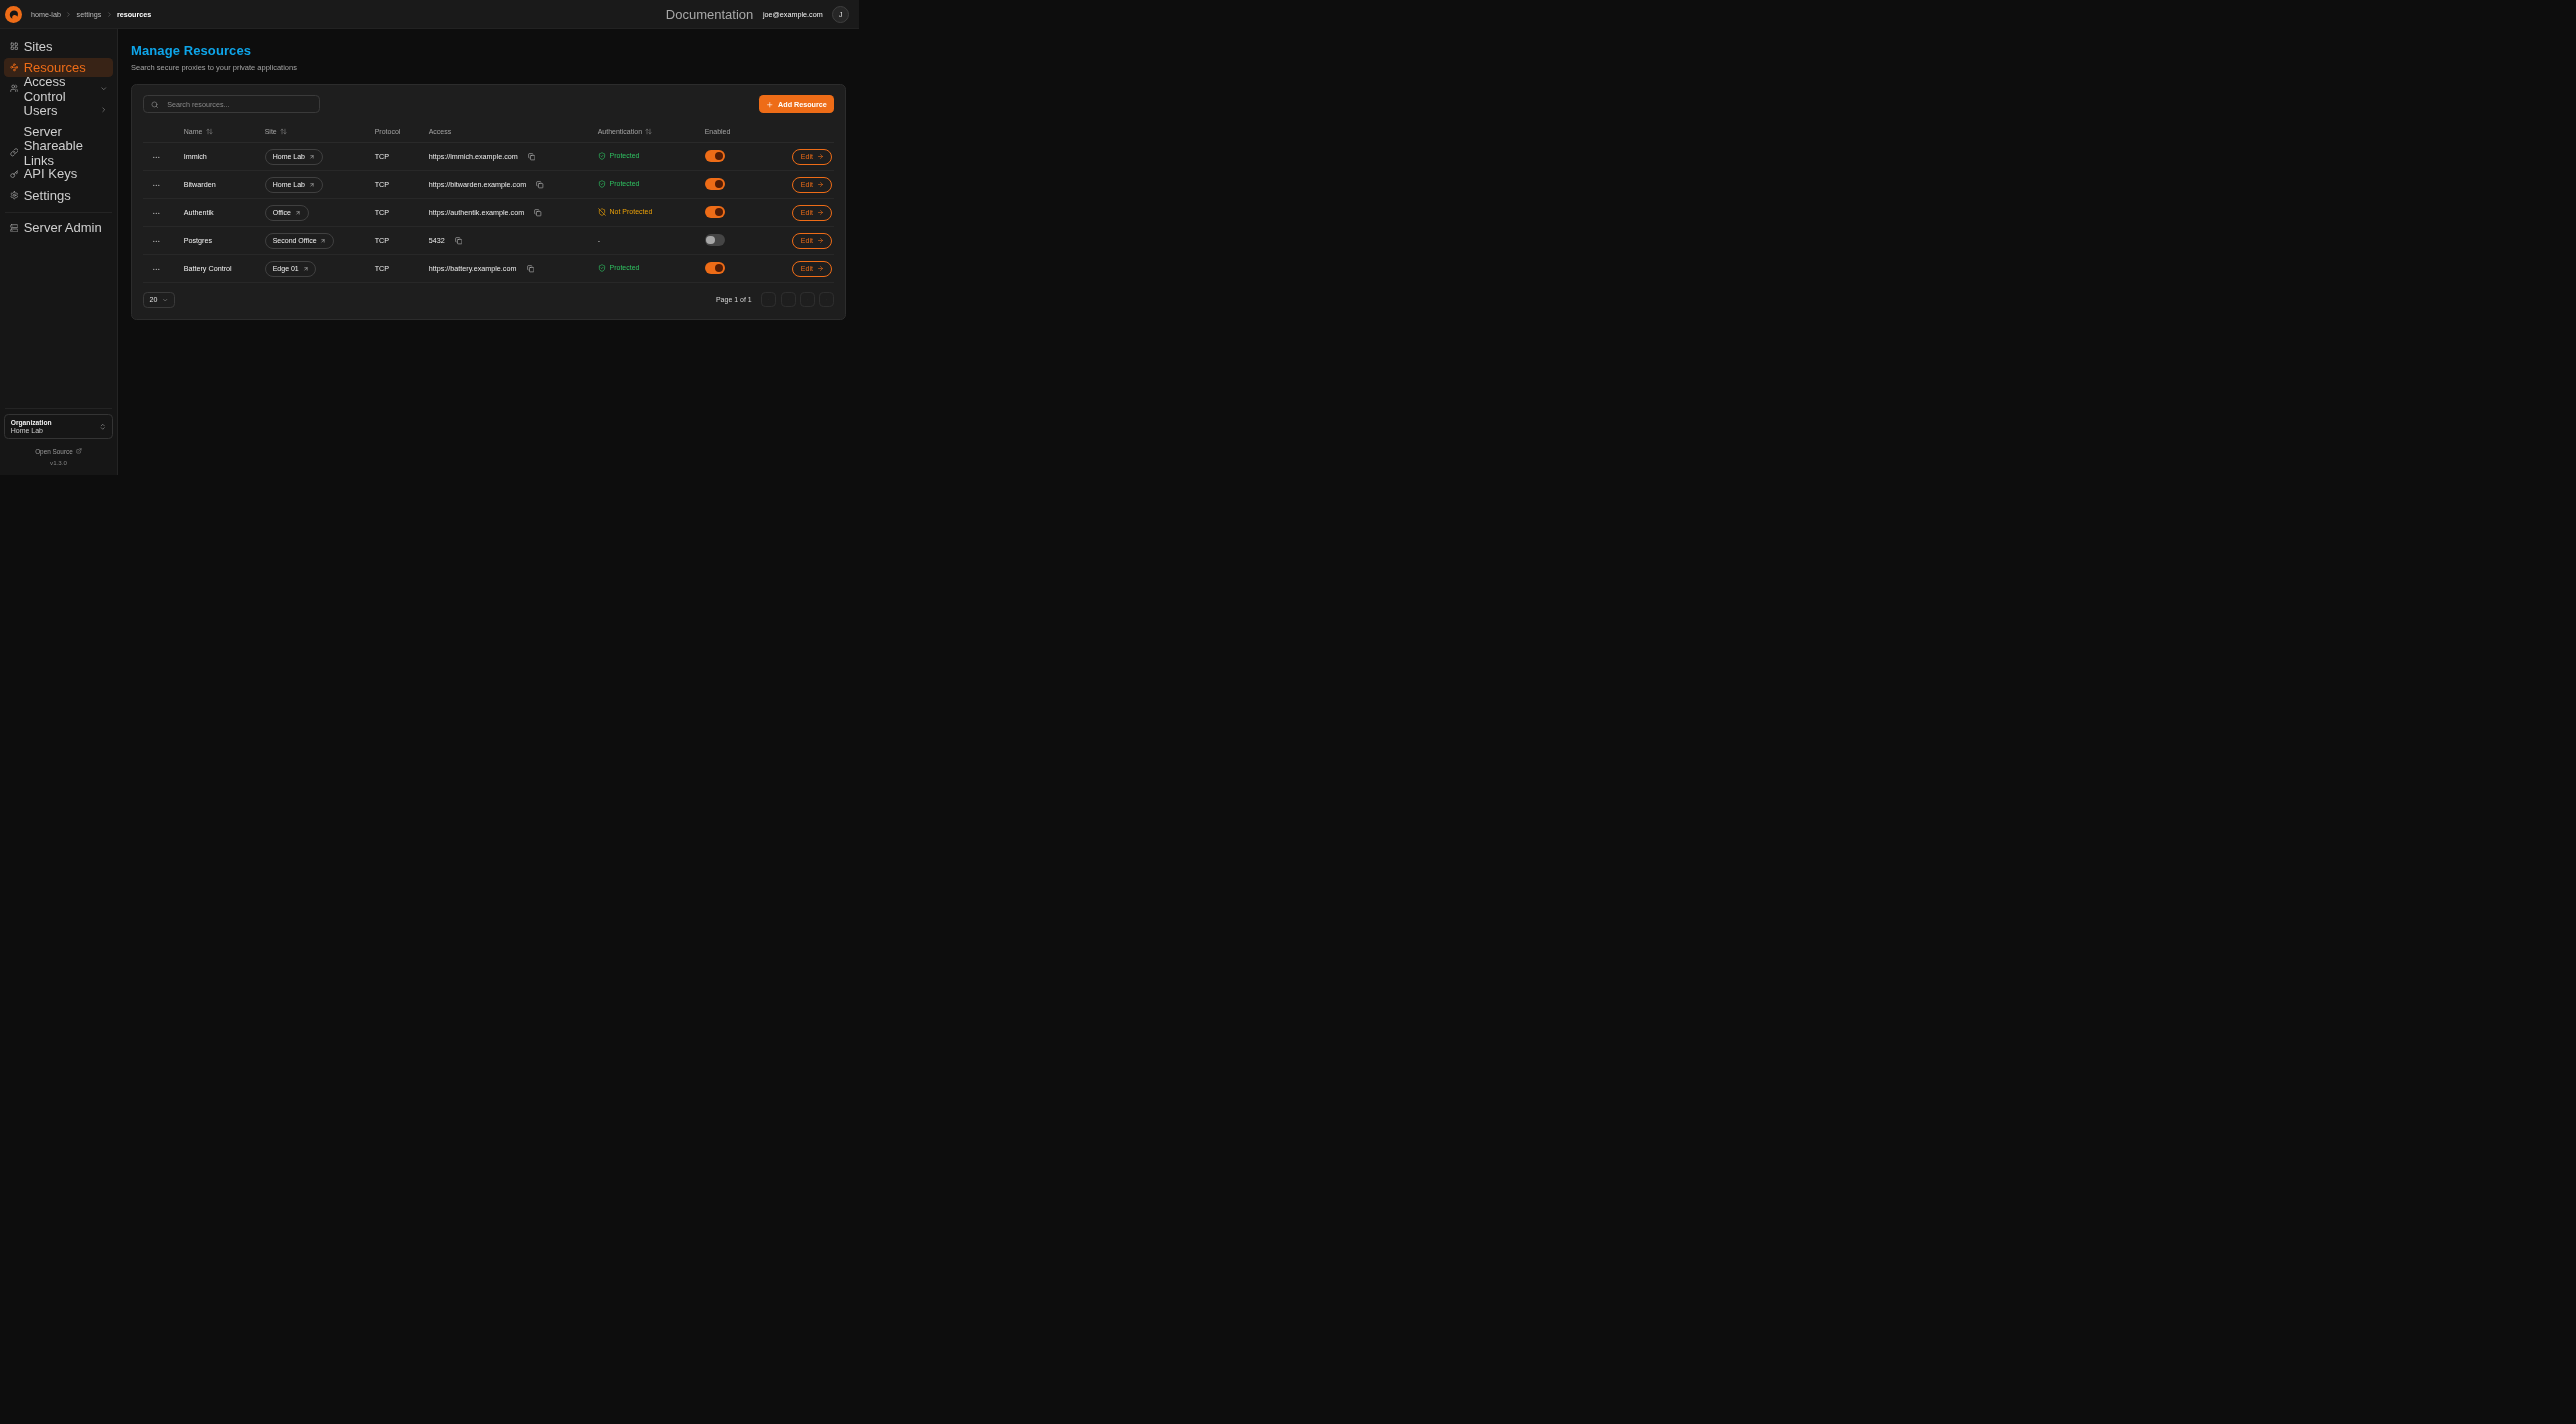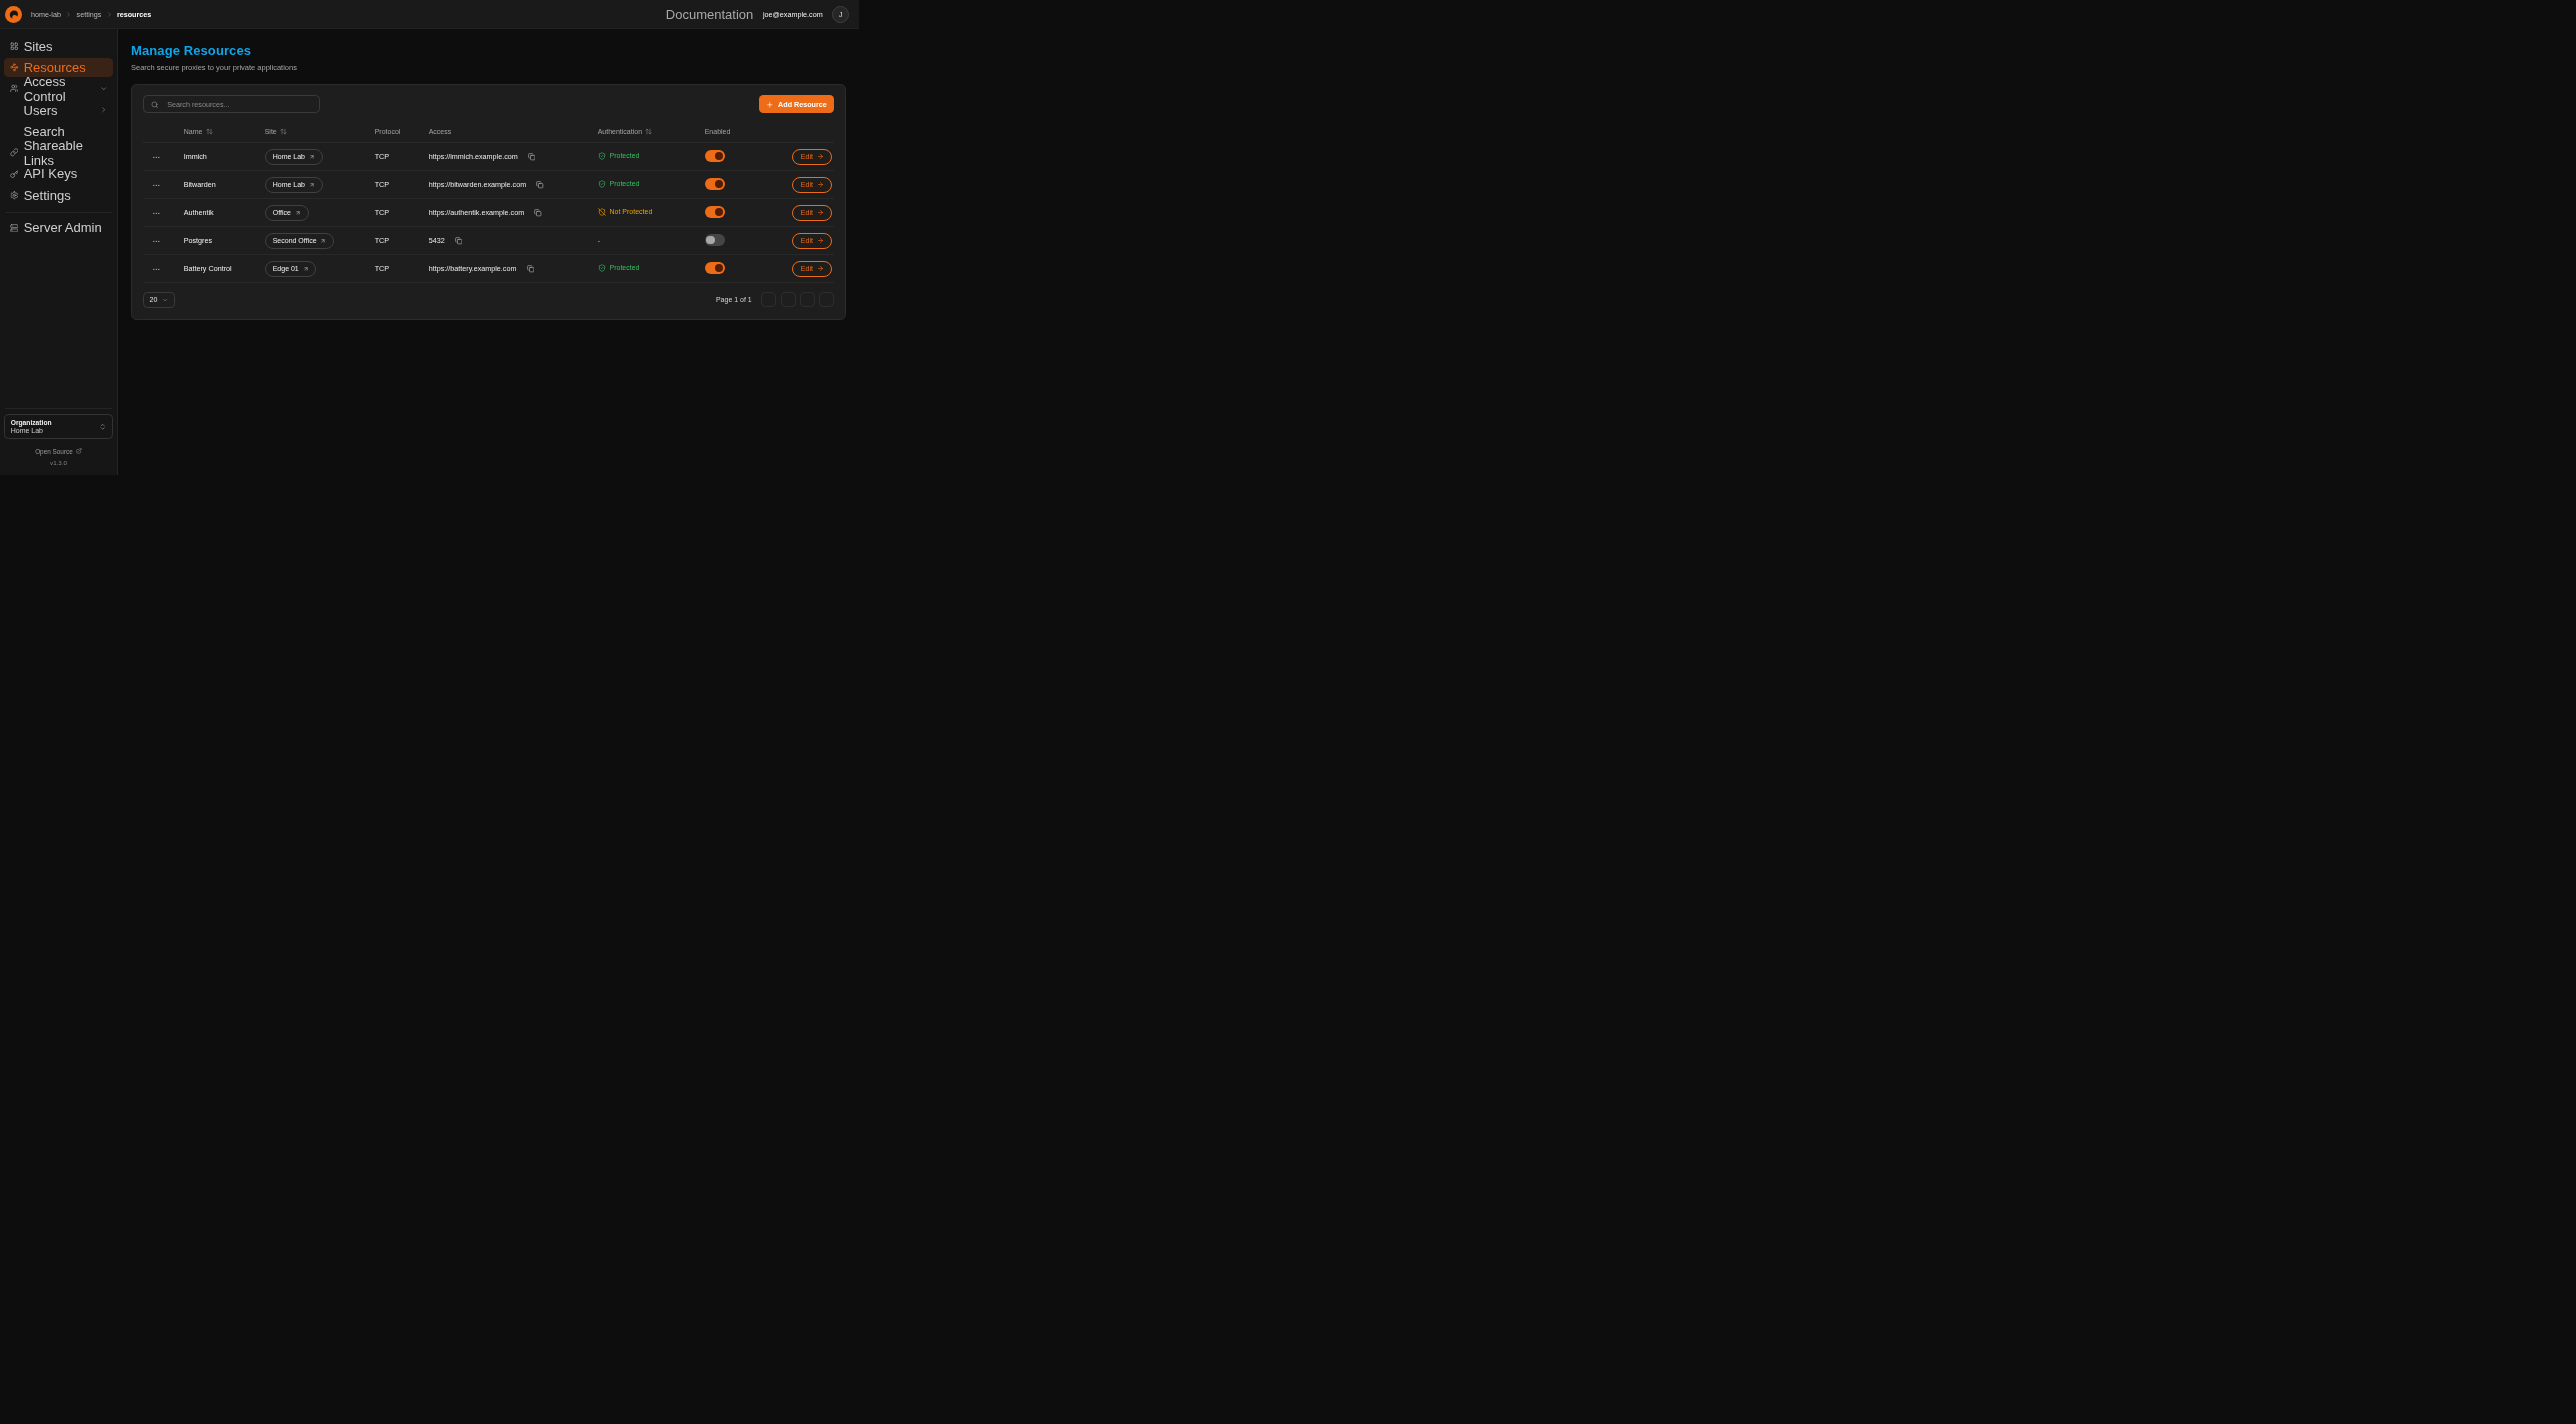--- a/index.html
+++ b/index.html
@@ -262,21 +262,21 @@
     <div class="side-item child">
       <span>Users</span>
       <span class="caret">
         <svg class="ic" viewBox="0 0 24 24">
             <path d="m9 18 6-6-6-6"></path>
           </svg>
       </span>
     </div>
 
     <div class="side-item child">
-      <span>Search</span>
+      <span>Server</span>
     </div>
 
     <div class="side-item">
       <span class="sicon">
         <svg class="ic" viewBox="0 0 24 24">
             <path d="M10 13a5 5 0 0 0 7.54.54l3-3a5 5 0 0 0-7.07-7.07l-1.72 1.71"></path>
             <path d="M14 11a5 5 0 0 0-7.54-.54l-3 3a5 5 0 0 0 7.07 7.07l1.71-1.71"></path>
           </svg>
       </span>
       <span>Shareable Links</span>

